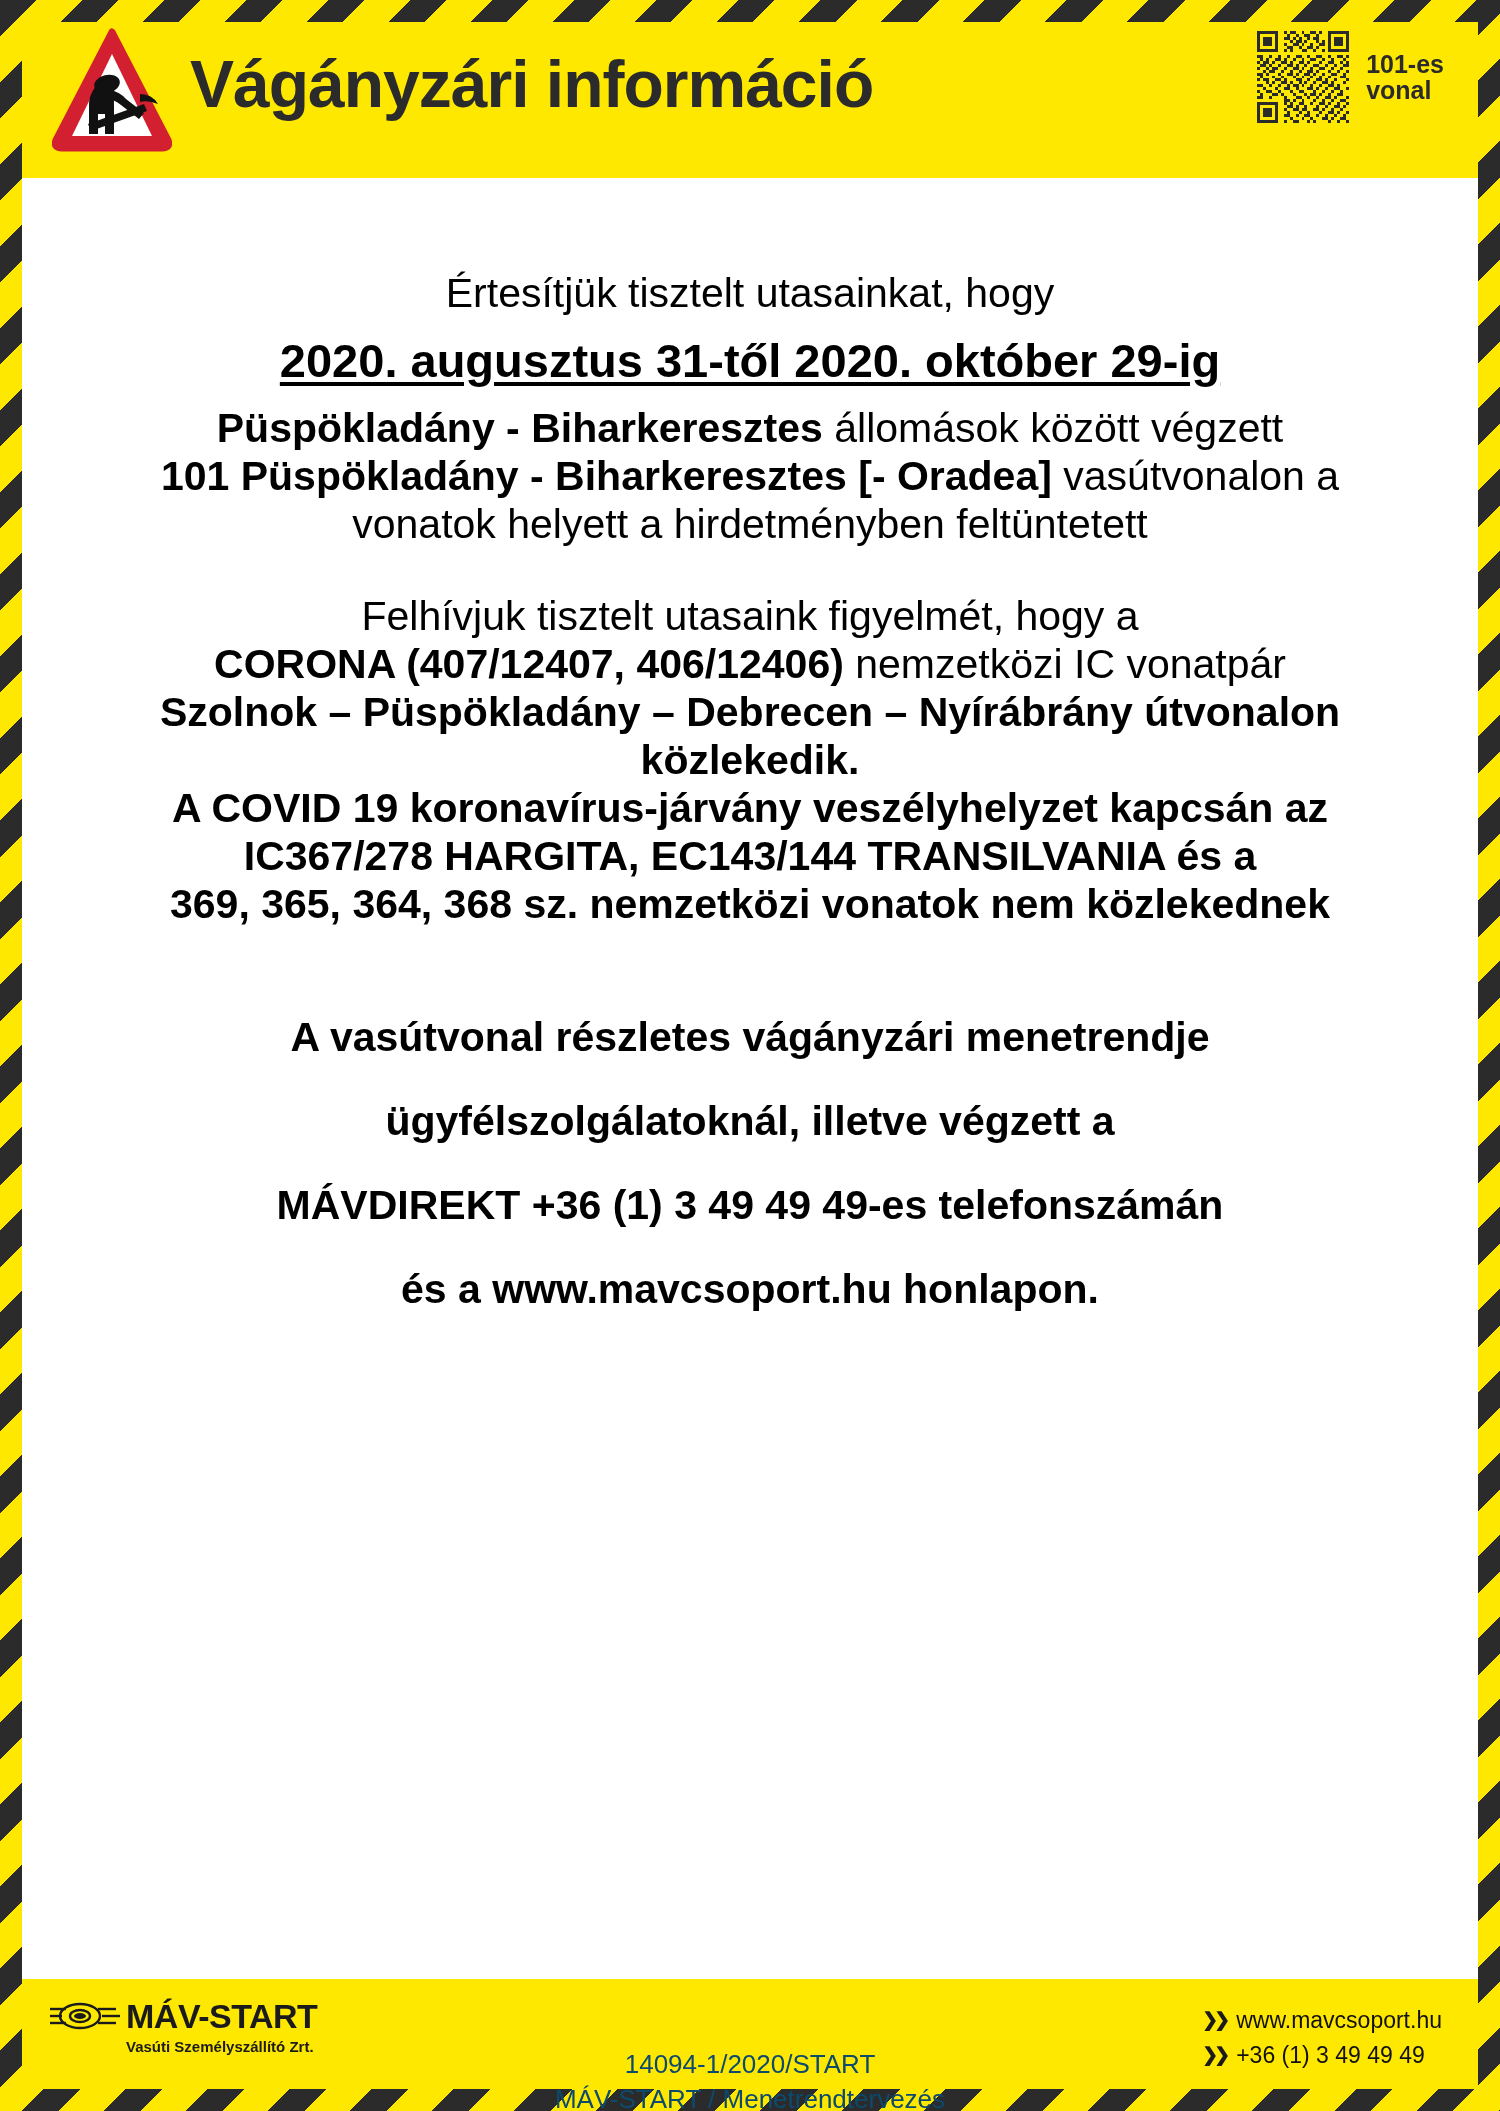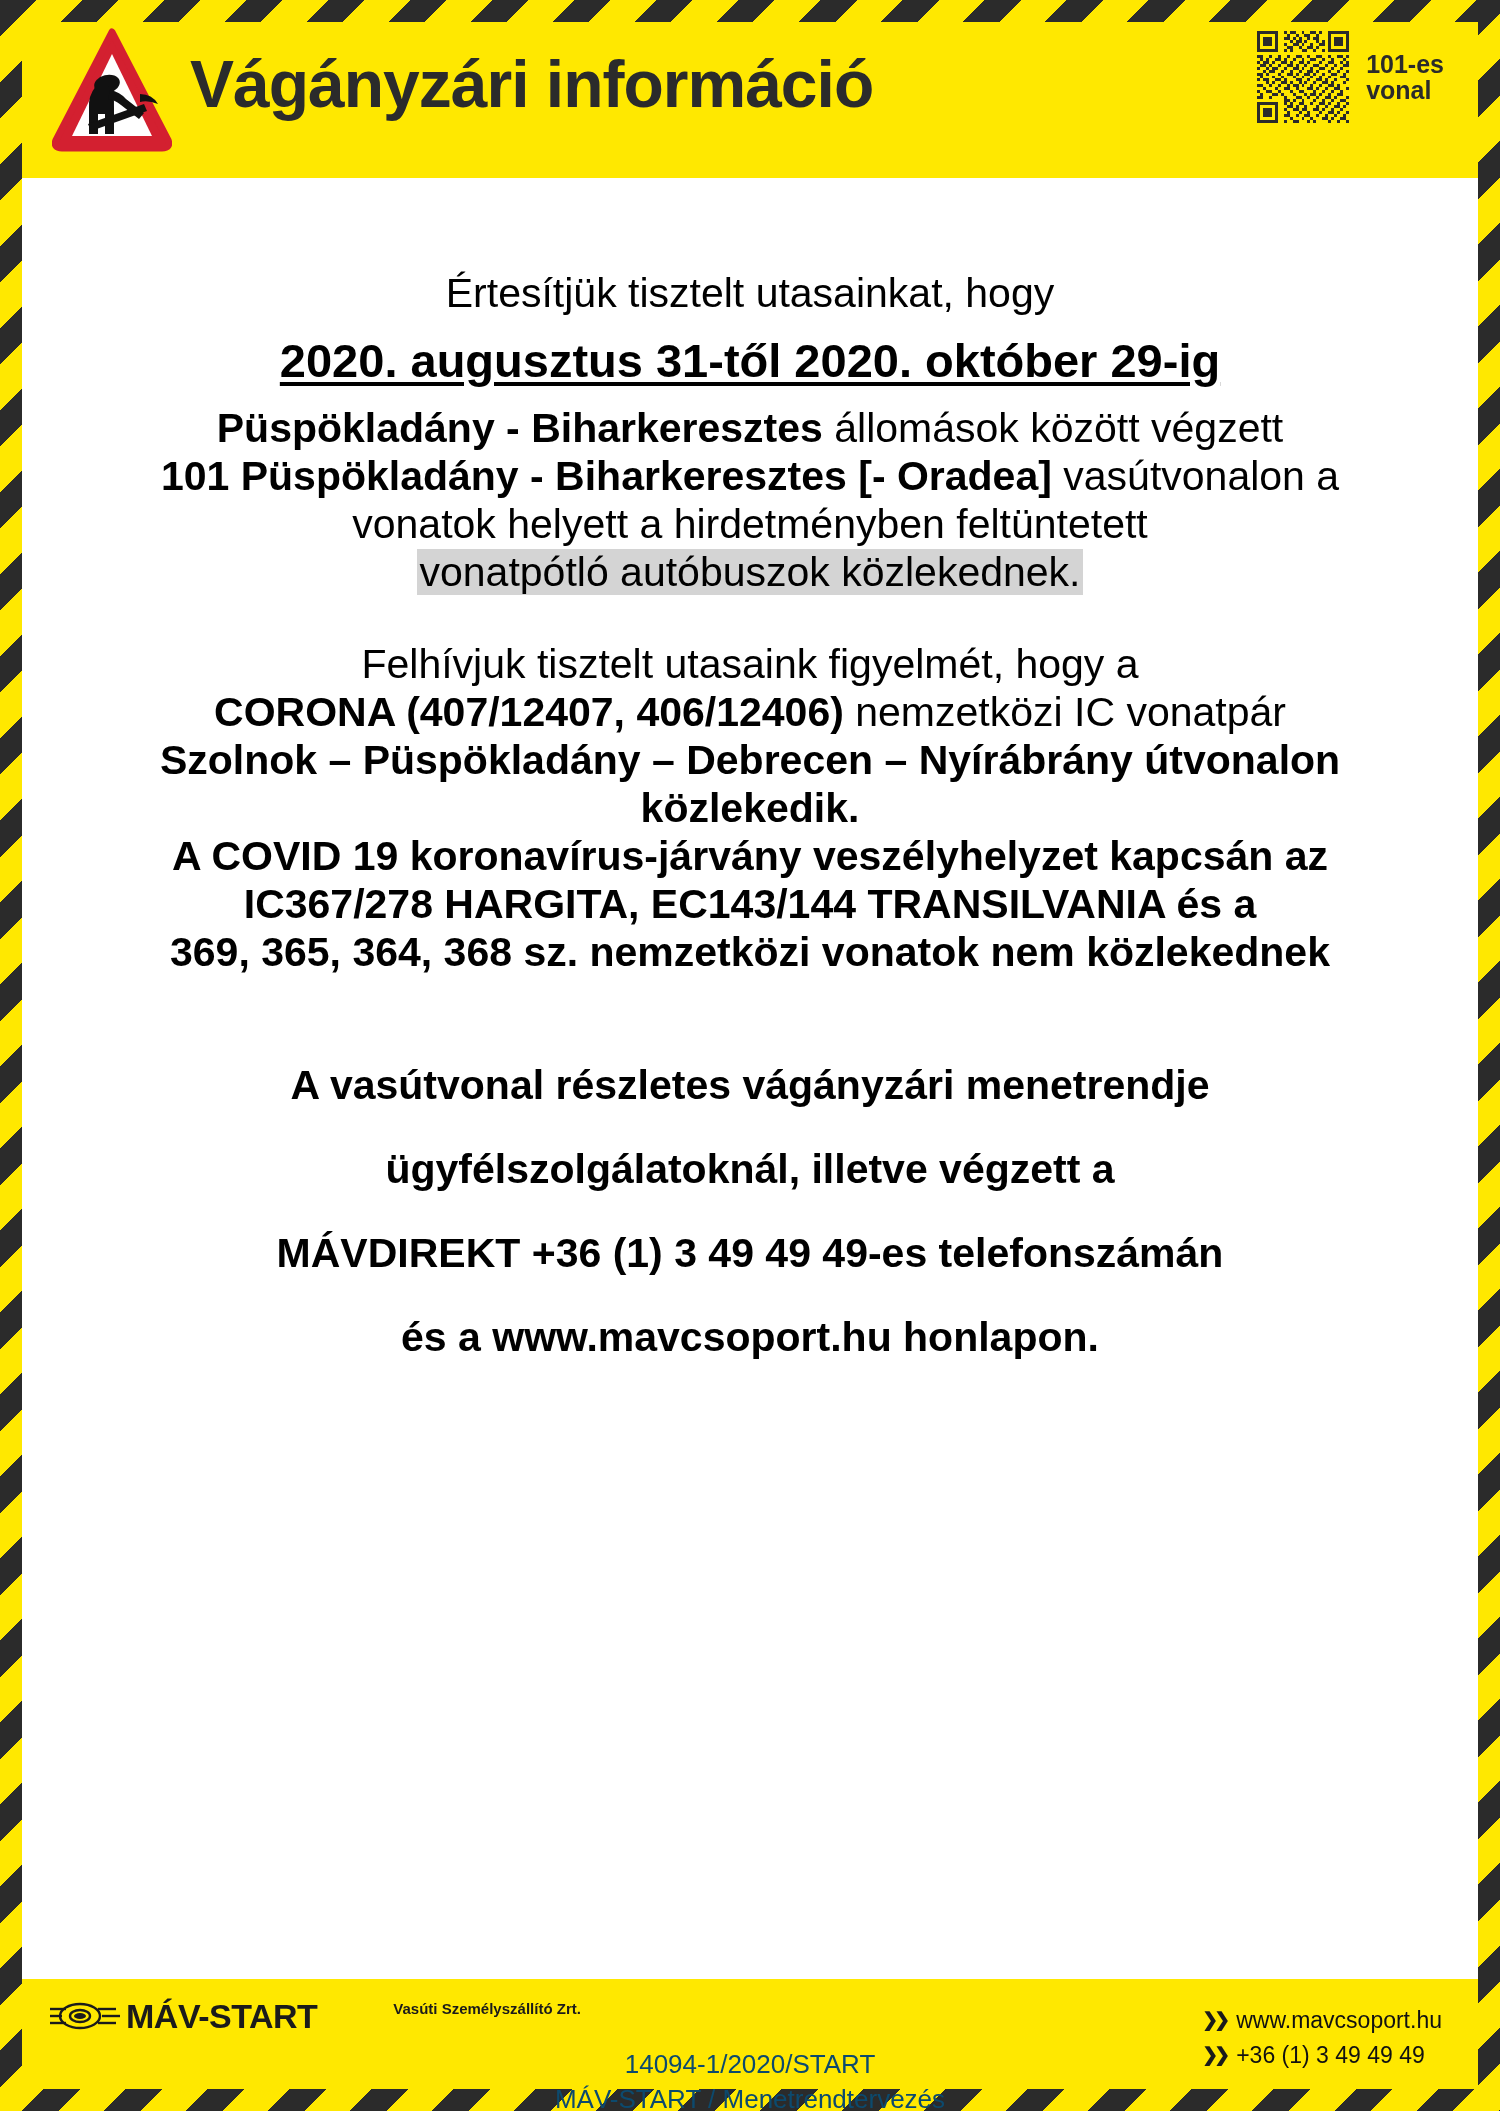--- a/index.html
+++ b/index.html
@@ -105,21 +105,21 @@
   
   .footer{
     flex:0 0 auto;
     height:110px;
     background:#ffe800;
     position:relative;
     display:flex;align-items:center;
   }
   .logo{
     position:absolute;left:28px;top:18px;
-    display:flex;
+    display:flex;flex-direction:column;
   }
   .logo-row{display:flex;align-items:center;gap:4px;}
   .logo-text{
     font-size:34px;font-weight:bold;color:#1b1b1b;
     letter-spacing:-0.5px;line-height:1;
     font-family:"Liberation Sans", sans-serif;
   }
   .logo-sub{
     font-size:15px;font-weight:bold;color:#1b1b1b;
     margin-left:76px;margin-top:3px;
@@ -422,21 +422,20 @@
     </div>
 
     <div class="body">
 
       <div class="blk1">
         <div class="ln intro">Értesítjük tisztelt utasainkat, hogy</div>
         <div class="ln dates">2020. augusztus 31-től 2020. október 29-ig</div>
         <div class="ln"><b>Püspökladány - Biharkeresztes</b><span> állomások között végzett</span></div>
         <div class="ln"><b>101 Püspökladány - Biharkeresztes [- Oradea]</b><span> vasútvonalon a</span></div>
         <div class="ln">vonatok helyett a hirdetményben feltüntetett</div>
-        <div class="ln"><span class="hl">vonatpótló autóbuszok közlekednek.</span></div>
       </div>
 
       <div class="blk2">
         <div class="ln">Felhívjuk tisztelt utasaink figyelmét, hogy a</div>
         <div class="ln"><b>CORONA (407/12407, 406/12406)</b><span> nemzetközi IC vonatpár</span></div>
         <div class="ln allbold">Szolnok – Püspökladány – Debrecen – Nyírábrány útvonalon</div>
         <div class="ln allbold">közlekedik.</div>
         <div class="ln allbold">A COVID 19 koronavírus-járvány veszélyhelyzet kapcsán az</div>
         <div class="ln allbold">IC367/278 HARGITA, EC143/144 TRANSILVANIA és a</div>
         <div class="ln allbold">369, 365, 364, 368 sz. nemzetközi vonatok nem közlekednek</div>

